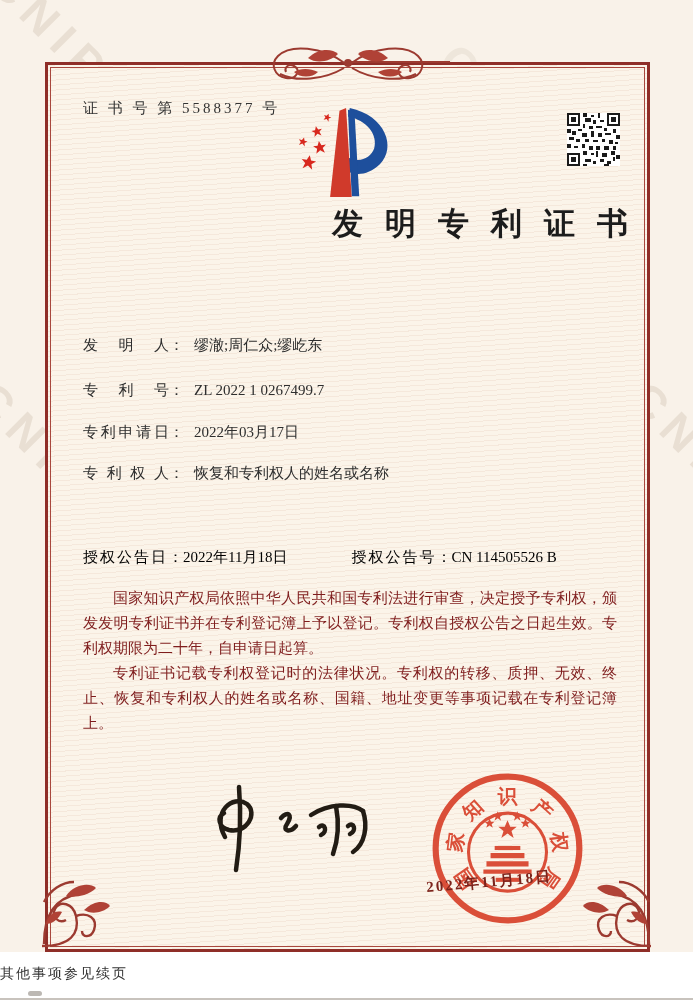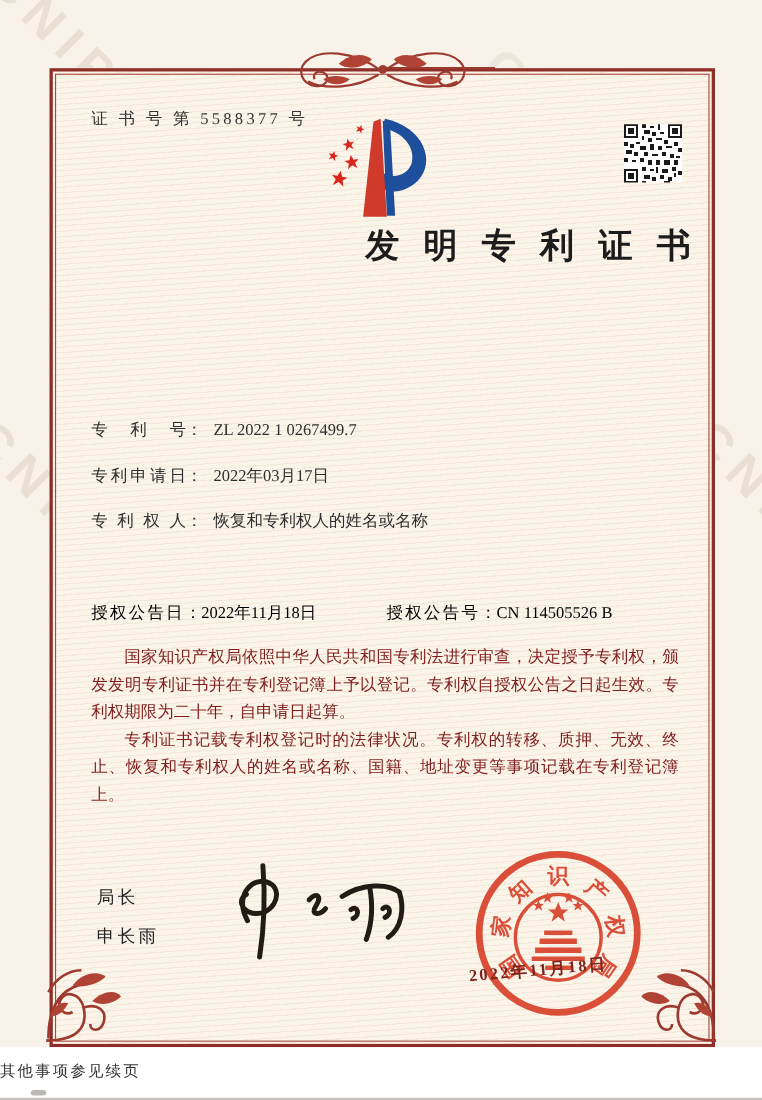--- a/index.html
+++ b/index.html
@@ -194,43 +194,42 @@
         <rect x="18" y="25" width="2" height="2"></rect>
       <rect x="22" y="26" width="2" height="2"></rect>
         <rect x="25" y="24" width="1" height="2"></rect>
       <rect x="9" y="28" width="2" height="1"></rect>
         <rect x="20" y="28" width="3" height="1"></rect>
     </g>
   </svg>
 
   <div class="title">发明专利证书</div>
 
+  <div class="row" style="top:336px;">
+    <span class="lab">发明人</span><span>：</span><span class="val">缪澈;周仁众;缪屹东</span>
+  </div>
   <div class="row" style="top:381px;">
     <span class="lab">专利号</span><span>：</span><span class="val">ZL 2022 1 0267499.7</span>
   </div>
   <div class="row" style="top:423px;">
     <span class="lab">专利申请日</span><span>：</span><span class="val">2022年03月17日</span>
   </div>
   <div class="row" style="top:464px;">
     <span class="lab">专利权人</span><span>：</span><span class="val">恢复和专利权人的姓名或名称</span>
   </div>
 
   <div class="grant-row">
     <span class="lab2">授权公告日</span><span>：</span><span>2022年11月18日</span><span class="gap"></span><span class="lab2">授权公告号</span><span>：</span><span>CN 114505526 B</span>
   </div>
 
   <div class="paras">
     <p>国家知识产权局依照中华人民共和国专利法进行审查，决定授予专利权，颁发发明专利证书并在专利登记簿上予以登记。专利权自授权公告之日起生效。专利权期限为二十年，自申请日起算。</p>
     <p>专利证书记载专利权登记时的法律状况。专利权的转移、质押、无效、终止、恢复和专利权人的姓名或名称、国籍、地址变更等事项记载在专利登记簿上。</p>
   </div>
 
-  <div class="signer">
-    <div>局长</div>
-    <div>申长雨</div>
-  </div>
 
   <svg class="sig" width="185" height="95" viewBox="0 0 185 95">
     <g stroke="#221c14" stroke-width="4.5" fill="none" stroke-linecap="round" stroke-linejoin="round">
       <path d="M30,55 C16,30 38,12 52,22 C63,31 52,52 34,48 C23,45 22,35 29,31"></path>
       <path d="M44,5 C46,30 45,62 41,88"></path>
       <path d="M86,36 C93,28 98,33 92,42 C87,49 95,51 101,44"></path>
       <path d="M116,33 C134,21 158,21 168,29"></path>
       <path d="M141,24 C144,40 143,58 138,72"></path>
       <path d="M124,45 C130,40 133,50 126,53"></path>
       <path d="M153,44 C159,39 162,49 155,52"></path>

